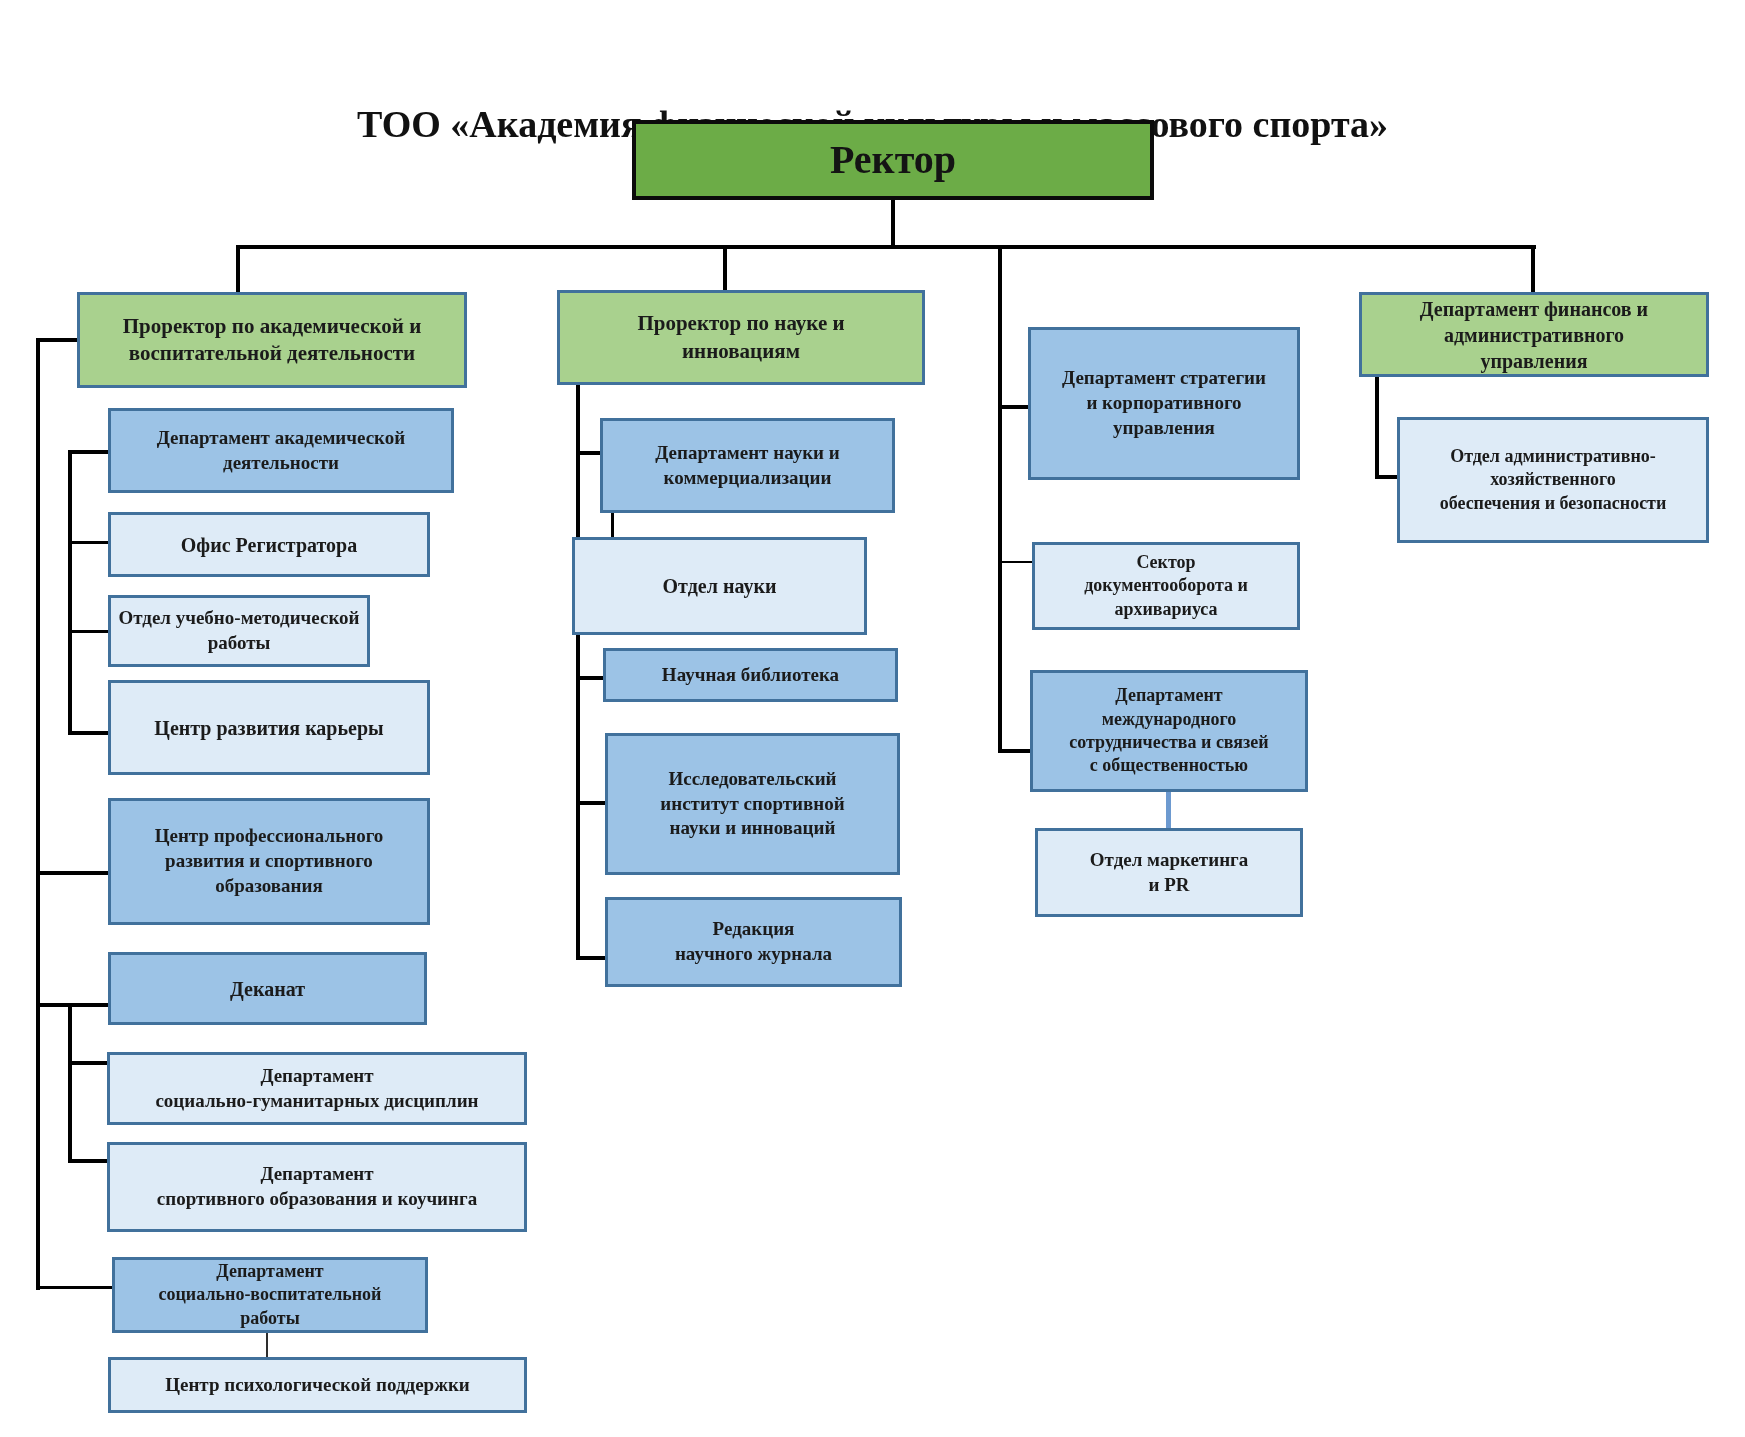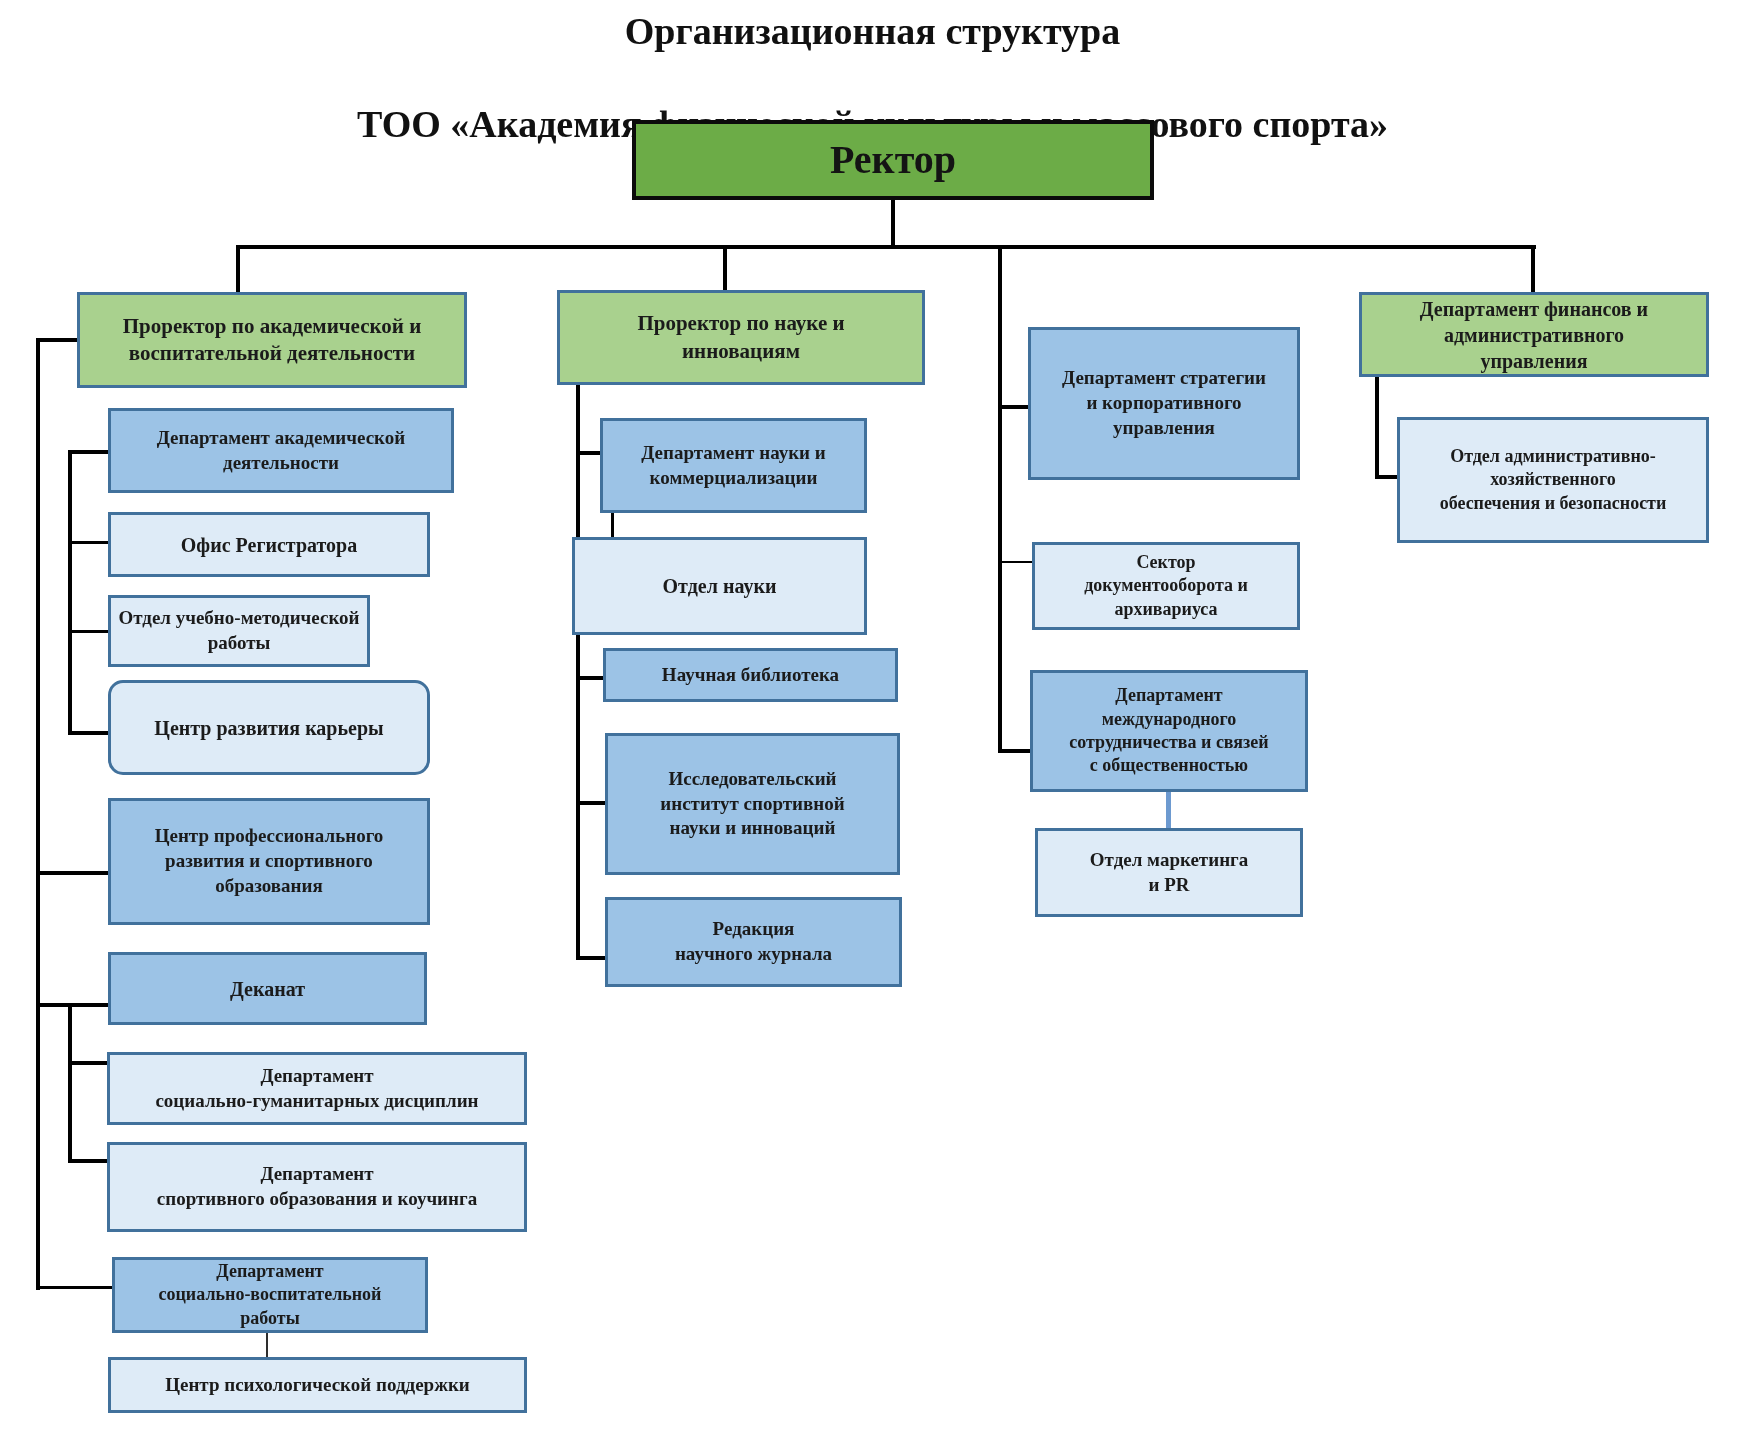--- a/index.html
+++ b/index.html
@@ -65,21 +65,21 @@
   .stray {
     position: absolute;
     background: #6a7b8c;
     transform: rotate(-22deg);
   }
 </style>
 </head>
 <body>
 
 <div id="canvas">
-  <div class="chart-title"><span>Организационная структура</span><br>
+  <div class="chart-title"><br>
   <span>ТОО «Академия физической культуры и массового спорта»</span></div>
   <div id="connectors-layer">
       <div class="conn" style="left: 891px; top: 200px; width: 4px; height: 48px;"></div>
       <div class="conn" style="left: 238px; top: 245px; width: 1298px; height: 4px;"></div>
       <div class="conn" style="left: 236px; top: 245px; width: 4px; height: 49px;"></div>
       <div class="conn" style="left: 723px; top: 245px; width: 4px; height: 47px;"></div>
       <div class="conn" style="left: 998px; top: 245px; width: 4px; height: 508px;"></div>
       <div class="conn" style="left: 1531px; top: 245px; width: 4px; height: 49px;"></div>
       <div class="conn" style="left: 38px; top: 338px; width: 40px; height: 4px;"></div>
       <div class="conn" style="left: 36px; top: 338px; width: 4px; height: 952px;"></div>
@@ -111,36 +111,36 @@
     </div>
   <div id="nodes-layer">
       <div class="node rector" style="left: 632px; top: 120px; width: 522px; height: 80px; font-size: 40px;">Ректор</div>
       <div class="node green" style="left: 77px; top: 292px; width: 390px; height: 96px; font-size: 21px;">Проректор по академической и
 воспитательной деятельности</div>
       <div class="node blue" style="left: 108px; top: 408px; width: 346px; height: 85px; font-size: 19px;">Департамент академической
 деятельности</div>
       <div class="node lightblue" style="left: 108px; top: 512px; width: 322px; height: 65px; font-size: 20px;">Офис Регистратора</div>
       <div class="node lightblue" style="left: 108px; top: 595px; width: 262px; height: 72px; font-size: 19px;">Отдел учебно-методической
 работы</div>
-      <div class="node lightblue" style="left: 108px; top: 680px; width: 322px; height: 95px; font-size: 20px; border-radius: 15px;">Центр развития карьеры</div>
+      <div class="node lightblue" style="left: 108px; top: 680px; width: 322px; height: 95px; font-size: 20px;">Центр развития карьеры</div>
       <div class="node blue" style="left: 108px; top: 798px; width: 322px; height: 127px; font-size: 19px;">Центр профессионального
 развития и спортивного
 образования</div>
       <div class="node blue" style="left: 108px; top: 952px; width: 319px; height: 73px; font-size: 20px;">Деканат</div>
       <div class="node lightblue" style="left: 107px; top: 1052px; width: 420px; height: 73px; font-size: 19px;">Департамент
 социально-гуманитарных дисциплин</div>
       <div class="node lightblue" style="left: 107px; top: 1142px; width: 420px; height: 90px; font-size: 19px;">Департамент
 спортивного образования и коучинга</div>
       <div class="node blue" style="left: 112px; top: 1257px; width: 316px; height: 76px; font-size: 18px;">Департамент
 социально-воспитательной
 работы</div>
       <div class="node lightblue" style="left: 108px; top: 1357px; width: 419px; height: 56px; font-size: 19px;">Центр психологической поддержки</div>
       <div class="node green" style="left: 557px; top: 290px; width: 368px; height: 95px; font-size: 21px;">Проректор по науке и
 инновациям</div>
-      <div class="node blue" style="left: 600px; top: 418px; width: 267px; height: 95px; font-size: 19px;">Департамент науки и
+      <div class="node blue" style="left: 600px; top: 418px; width: 295px; height: 95px; font-size: 19px;">Департамент науки и
 коммерциализации</div>
       <div class="node lightblue" style="left: 572px; top: 537px; width: 295px; height: 98px; font-size: 20px;">Отдел науки</div>
       <div class="node blue" style="left: 603px; top: 648px; width: 295px; height: 54px; font-size: 19px; text-align: center;">Научная библиотека</div>
       <div class="node blue" style="left: 605px; top: 733px; width: 295px; height: 142px; font-size: 19px;">Исследовательский
 институт спортивной
 науки и инноваций</div>
       <div class="node blue" style="left: 605px; top: 897px; width: 297px; height: 90px; font-size: 19px;">Редакция
 научного журнала</div>
       <div class="node blue" style="left: 1028px; top: 327px; width: 272px; height: 153px; font-size: 19px;">Департамент стратегии
 и корпоративного

